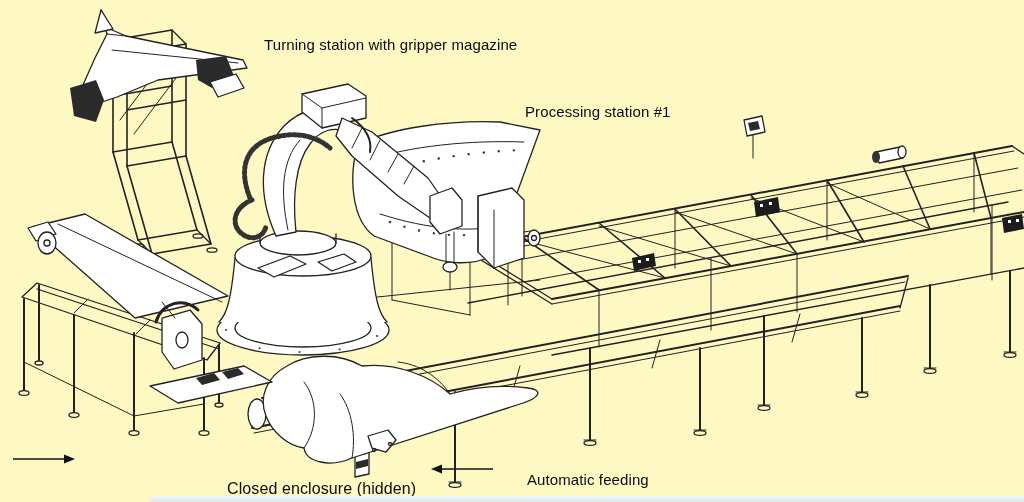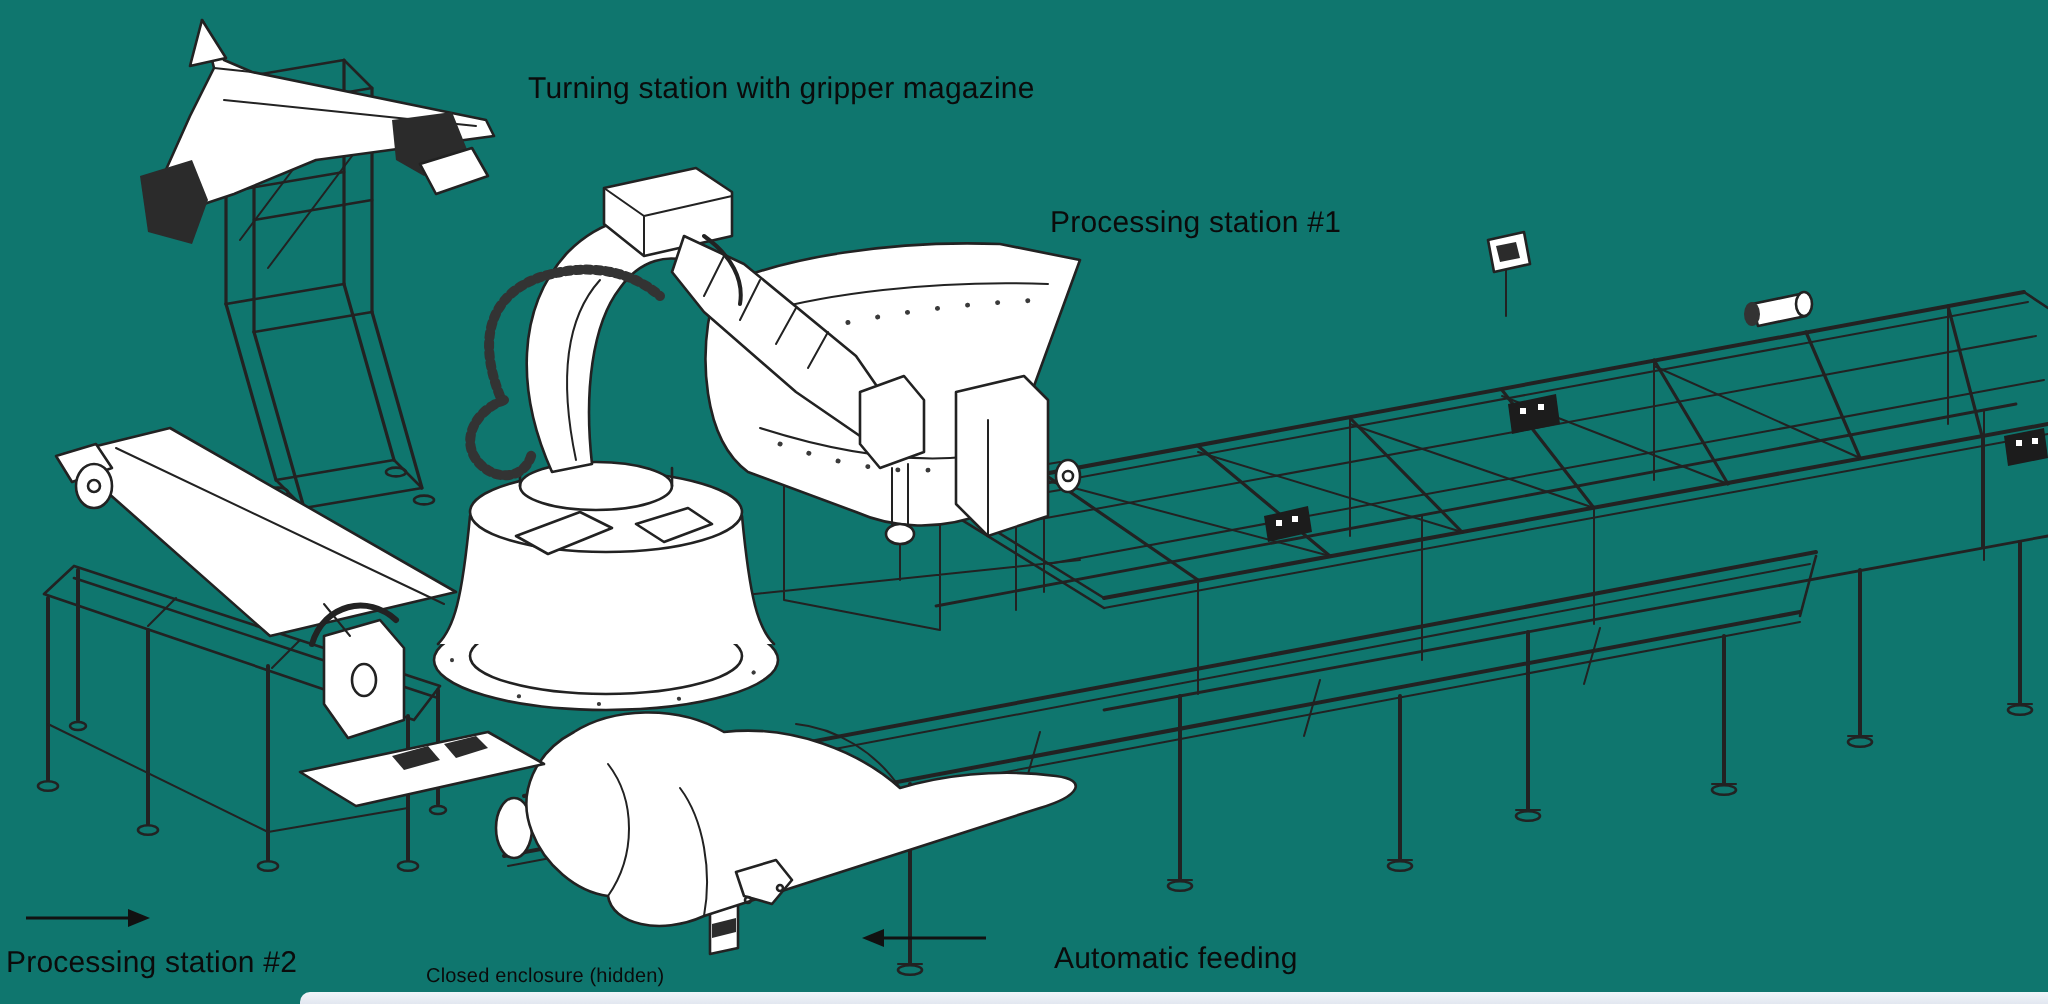--- a/index.html
+++ b/index.html
@@ -1,25 +1,25 @@
 <!DOCTYPE html>
 <html><head>
 <meta charset="utf-8">
 <style>
   html,body{margin:0;padding:0;background:#ffffff;}
   .stage{
-    position:relative;width:1024px;height:502px;background:#0f766e;
+    position:relative;width:1024px;height:502px;background:#fef9c3;
     font-family:"Liberation Sans",sans-serif;overflow:hidden;
   }
   .drawing{position:absolute;left:0;top:0;}
   .fig-label{
     position:absolute;color:#0b0b0b;font-size:15px;line-height:16px;
     white-space:nowrap;letter-spacing:.1px;
   }
-  .fig-label.small{font-size:10px;}
+  .fig-label.small{font-size:16px;margin-left:14px;}
   .flow-arrow{position:absolute;}
   .bottom-strip{
     position:absolute;left:150px;right:0;top:496px;height:6px;
     border-top-left-radius:5px;
     background:linear-gradient(#f2f5f9,#e2e7f0);
   }
 </style>
 </head>
 <body>
 
@@ -221,21 +221,20 @@
       <path fill="#ffffff" d="M150,386 L244,366 L272,382 L178,403 Z"></path>
       <path fill="#2b2b2b" stroke="none" d="M196,378 L214,373 L220,380 L202,385 Z"></path>
       <path fill="#2b2b2b" stroke="none" d="M222,372 L238,368 L244,374 L228,379 Z"></path>
     </g>
   </svg>
 
   <div class="fig-label" style="left:264px;top:37px">Turning station with gripper magazine</div>
 
   <div class="fig-label" style="left:525px;top:104px">Processing station #1</div>
 
-  <div class="fig-label" style="left:3px;top:474px">Processing station #2</div>
 
   <div class="fig-label small" style="left:213px;top:481px">Closed enclosure (hidden)</div>
 
   <div class="fig-label" style="left:527px;top:472px">Automatic feeding</div>
 
   <svg class="flow-arrow" style="left:12px;top:453px" width="64" height="12">
     <line x1="1" y1="6" x2="53" y2="6" stroke="#111111" stroke-width="1.6"></line>
     <polygon points="52,1.5 63,6 52,10.5" fill="#111111"></polygon>
   </svg>
 

